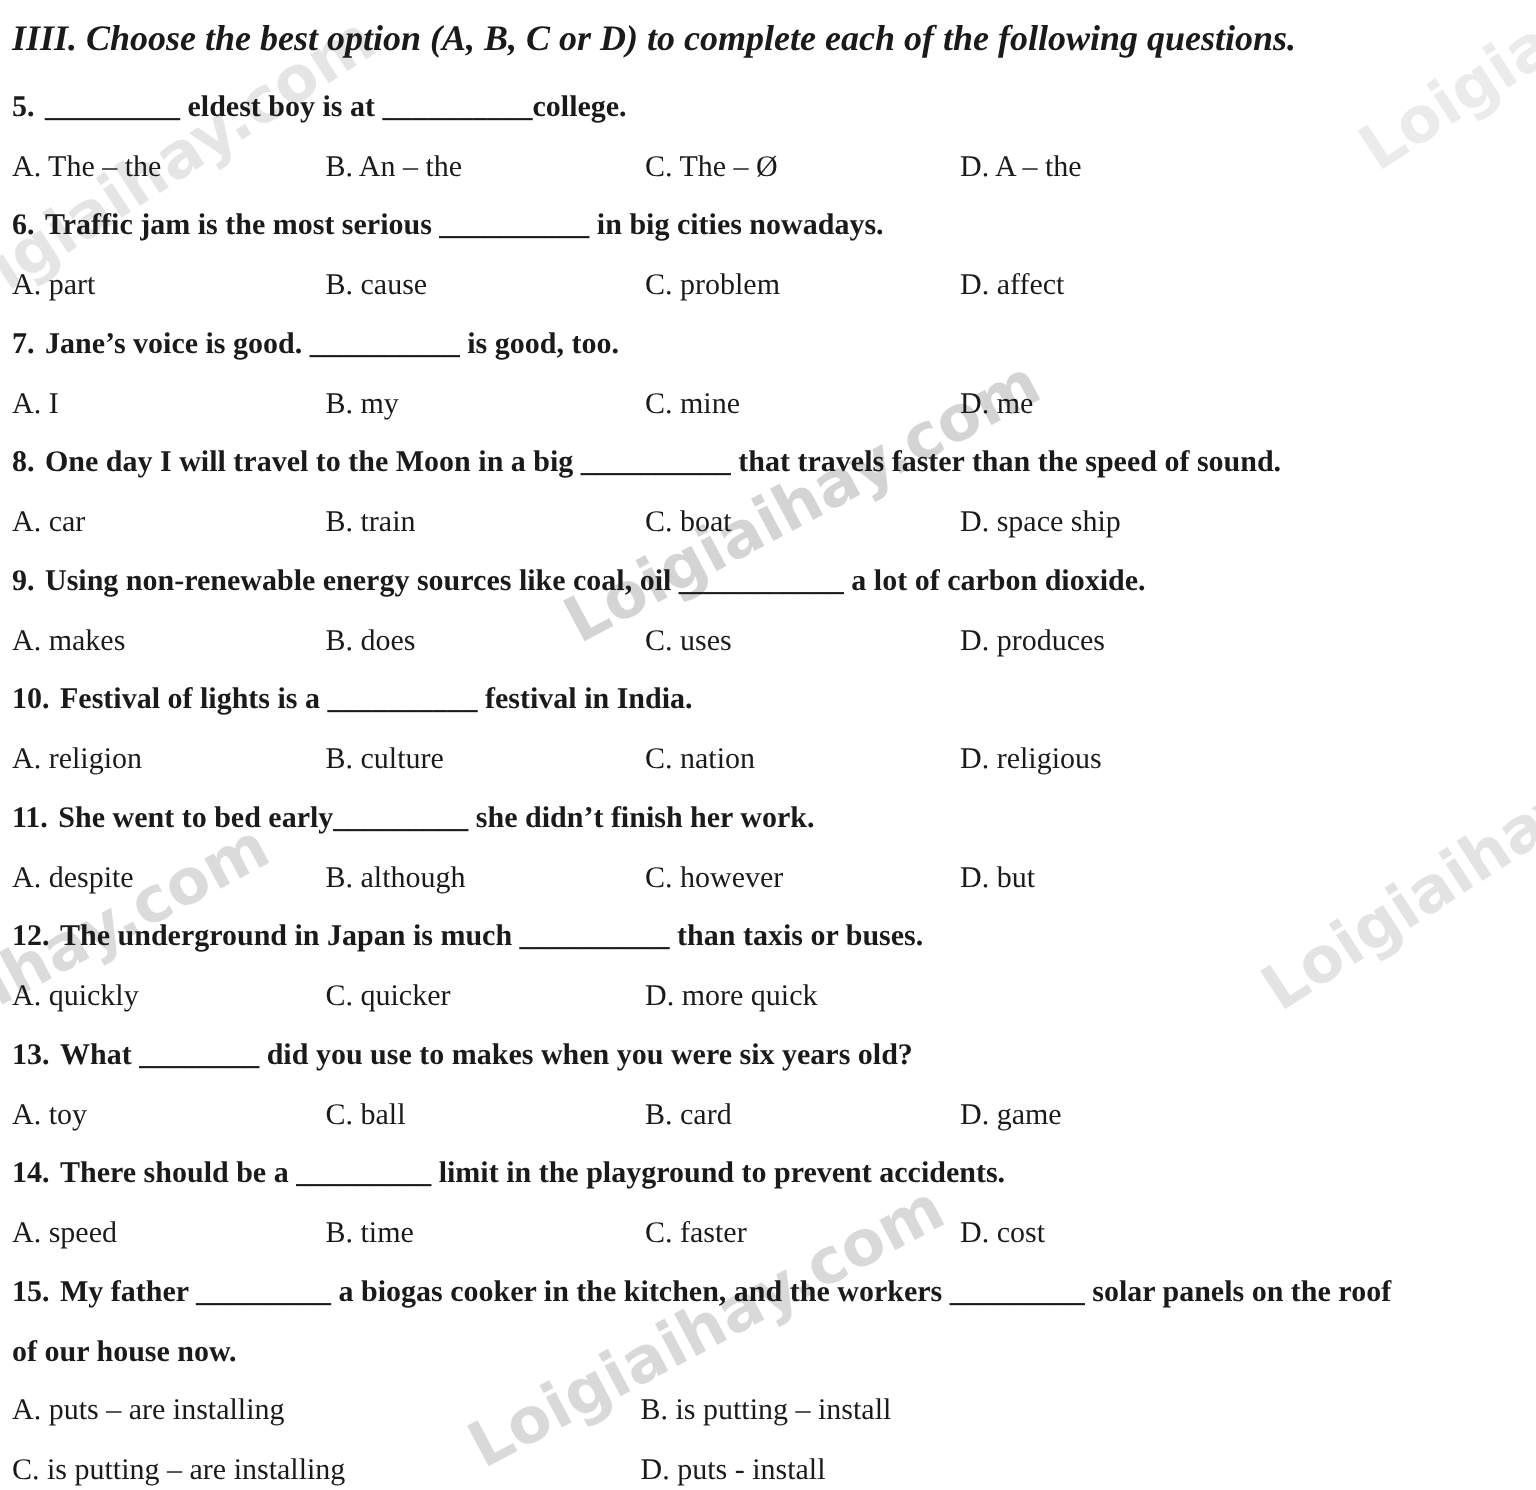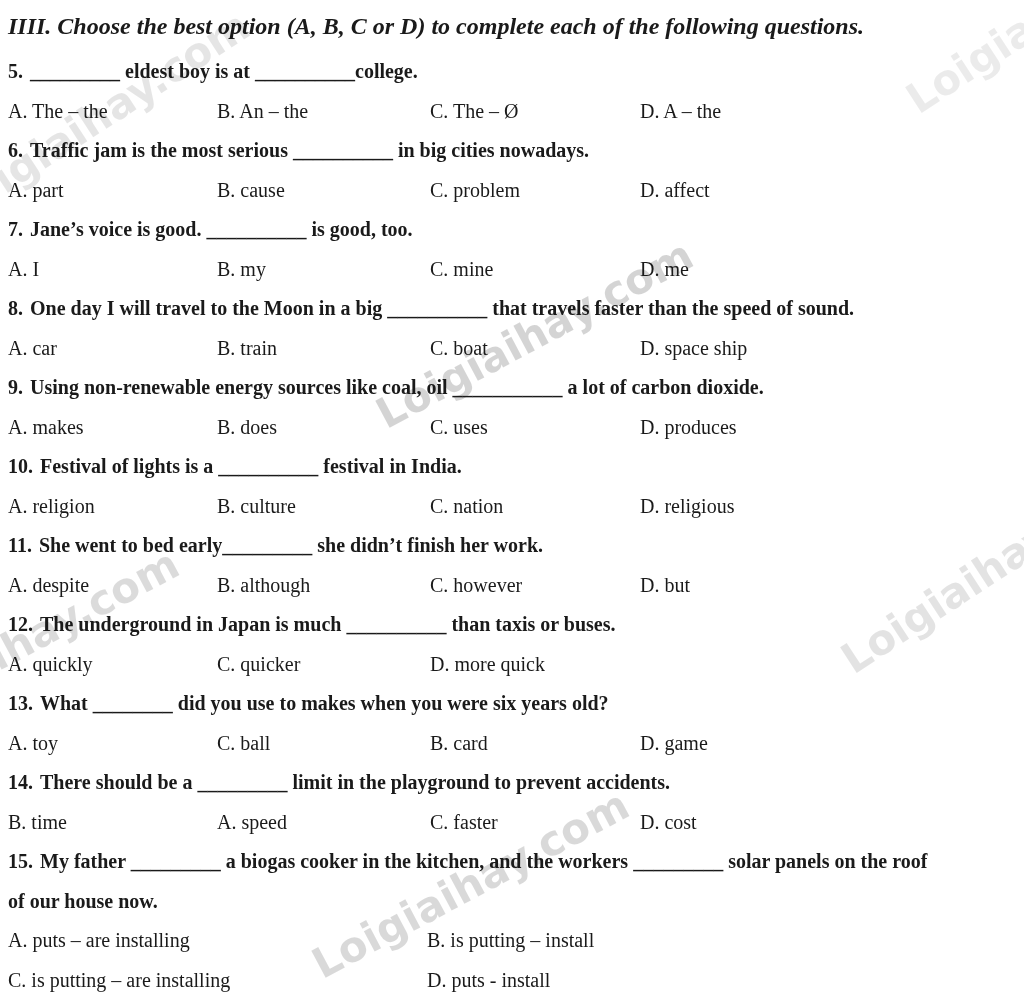--- a/index.html
+++ b/index.html
@@ -164,22 +164,22 @@
           <span>A. toy</span>
           <span>C. ball</span>
           <span>B. card</span>
           <span>D. game</span>
         </div>
         <div class="row qline">
           <span class="qnum">14.</span>
           <span class="qtext">There should be a _________ limit in the playground to prevent accidents.</span>
         </div>
         <div class="row opts grid4">
+          <span>A. speed</span>
           <span>B. time</span>
-          <span>A. speed</span>
           <span>C. faster</span>
           <span>D. cost</span>
         </div>
         <div class="row qline">
           <span class="qnum">15.</span>
           <span class="qtext">My father _________ a biogas cooker in the kitchen, and the workers _________ solar panels on the roof</span>
         </div>
         <div class="row qline">
           <span class="qtext">of our house now.</span>
         </div>

